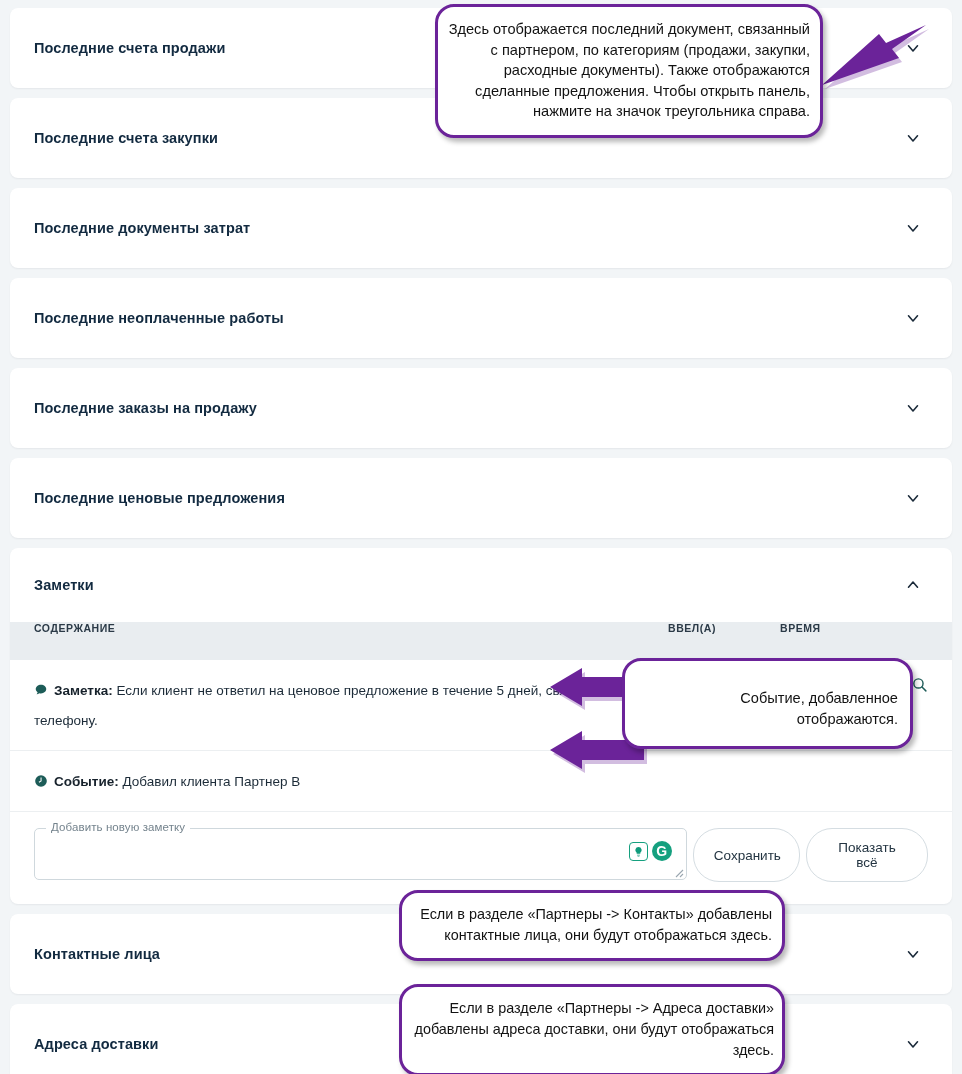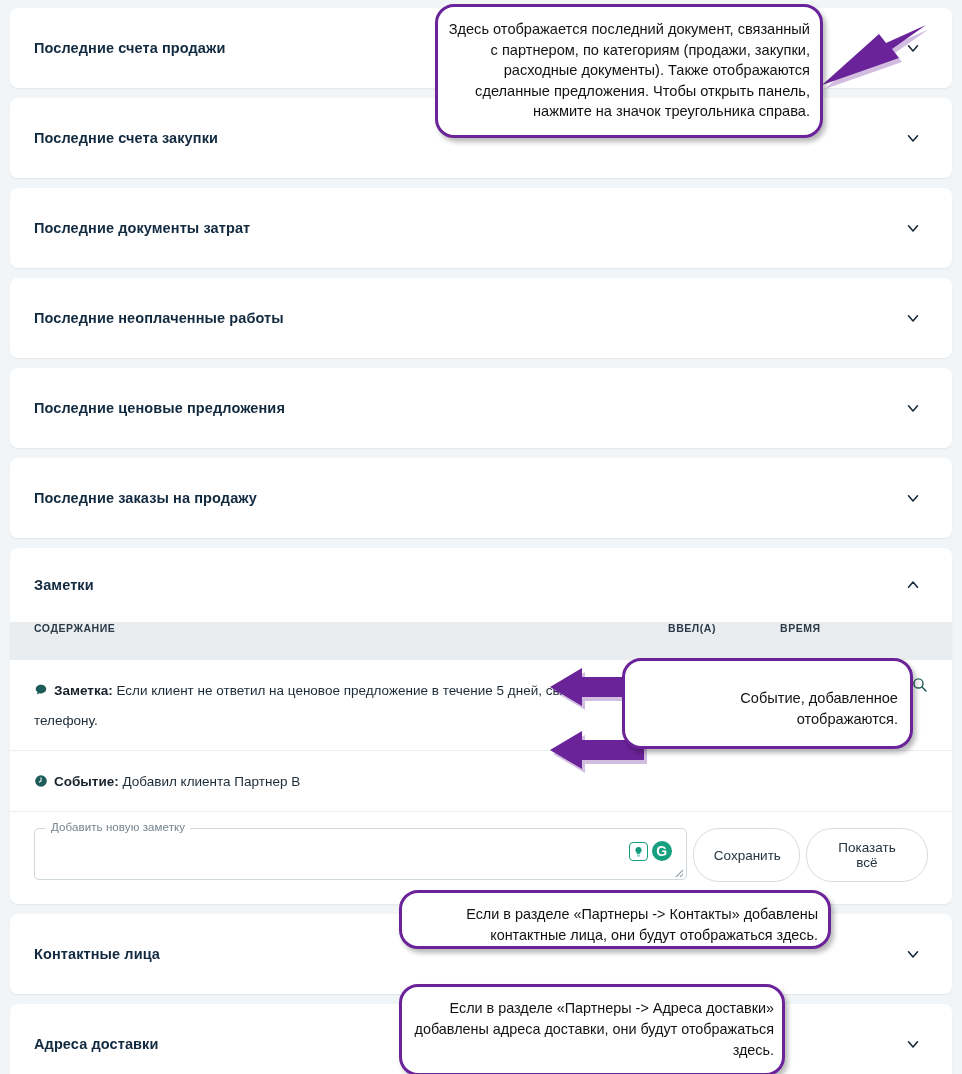--- a/index.html
+++ b/index.html
@@ -227,22 +227,22 @@
     left: 622px; top: 658px;
     width: 291px;
     padding: 14px 12px 16px;
     font-size: 14.6px;
     line-height: 21px;
   }
   #callout-notes .gap { display: block; height: 13px; }
 
   #callout-contacts {
     left: 399px; top: 890px;
-    width: 432px;
-    padding: 11px 10px 0;
+    width: 386px;
+    padding: 11px 10px 12px;
     font-size: 14.4px;
     line-height: 21px;
   }
 
   #callout-addresses {
     left: 399px; top: 984px;
     width: 386px;
     padding: 11px 8px 12px;
     font-size: 14.4px;
     line-height: 21px;
@@ -300,32 +300,32 @@
       <span class="chev">
         <svg width="18" height="18" viewBox="0 0 24 24" fill="none" stroke="currentColor" stroke-width="2.1" stroke-linecap="round" stroke-linejoin="round">
             <polyline points="6 9 12 16 18 9"></polyline>
           </svg>
       </span>
     </div>
   </div>
 
   <div class="panel">
     <div class="panel-header">
+      <span class="panel-title">Последние заказы на продажу</span>
+      <span class="chev">
+        <svg width="18" height="18" viewBox="0 0 24 24" fill="none" stroke="currentColor" stroke-width="2.1" stroke-linecap="round" stroke-linejoin="round">
+            <polyline points="6 9 12 16 18 9"></polyline>
+          </svg>
+      </span>
+    </div>
+  </div>
+
+  <div class="panel">
+    <div class="panel-header">
       <span class="panel-title">Последние ценовые предложения</span>
-      <span class="chev">
-        <svg width="18" height="18" viewBox="0 0 24 24" fill="none" stroke="currentColor" stroke-width="2.1" stroke-linecap="round" stroke-linejoin="round">
-            <polyline points="6 9 12 16 18 9"></polyline>
-          </svg>
-      </span>
-    </div>
-  </div>
-
-  <div class="panel">
-    <div class="panel-header">
-      <span class="panel-title">Последние заказы на продажу</span>
       <span class="chev">
         <svg width="18" height="18" viewBox="0 0 24 24" fill="none" stroke="currentColor" stroke-width="2.1" stroke-linecap="round" stroke-linejoin="round">
             <polyline points="6 9 12 16 18 9"></polyline>
           </svg>
       </span>
     </div>
   </div>
 
   <div class="panel notes-panel">
     <div class="panel-header">

